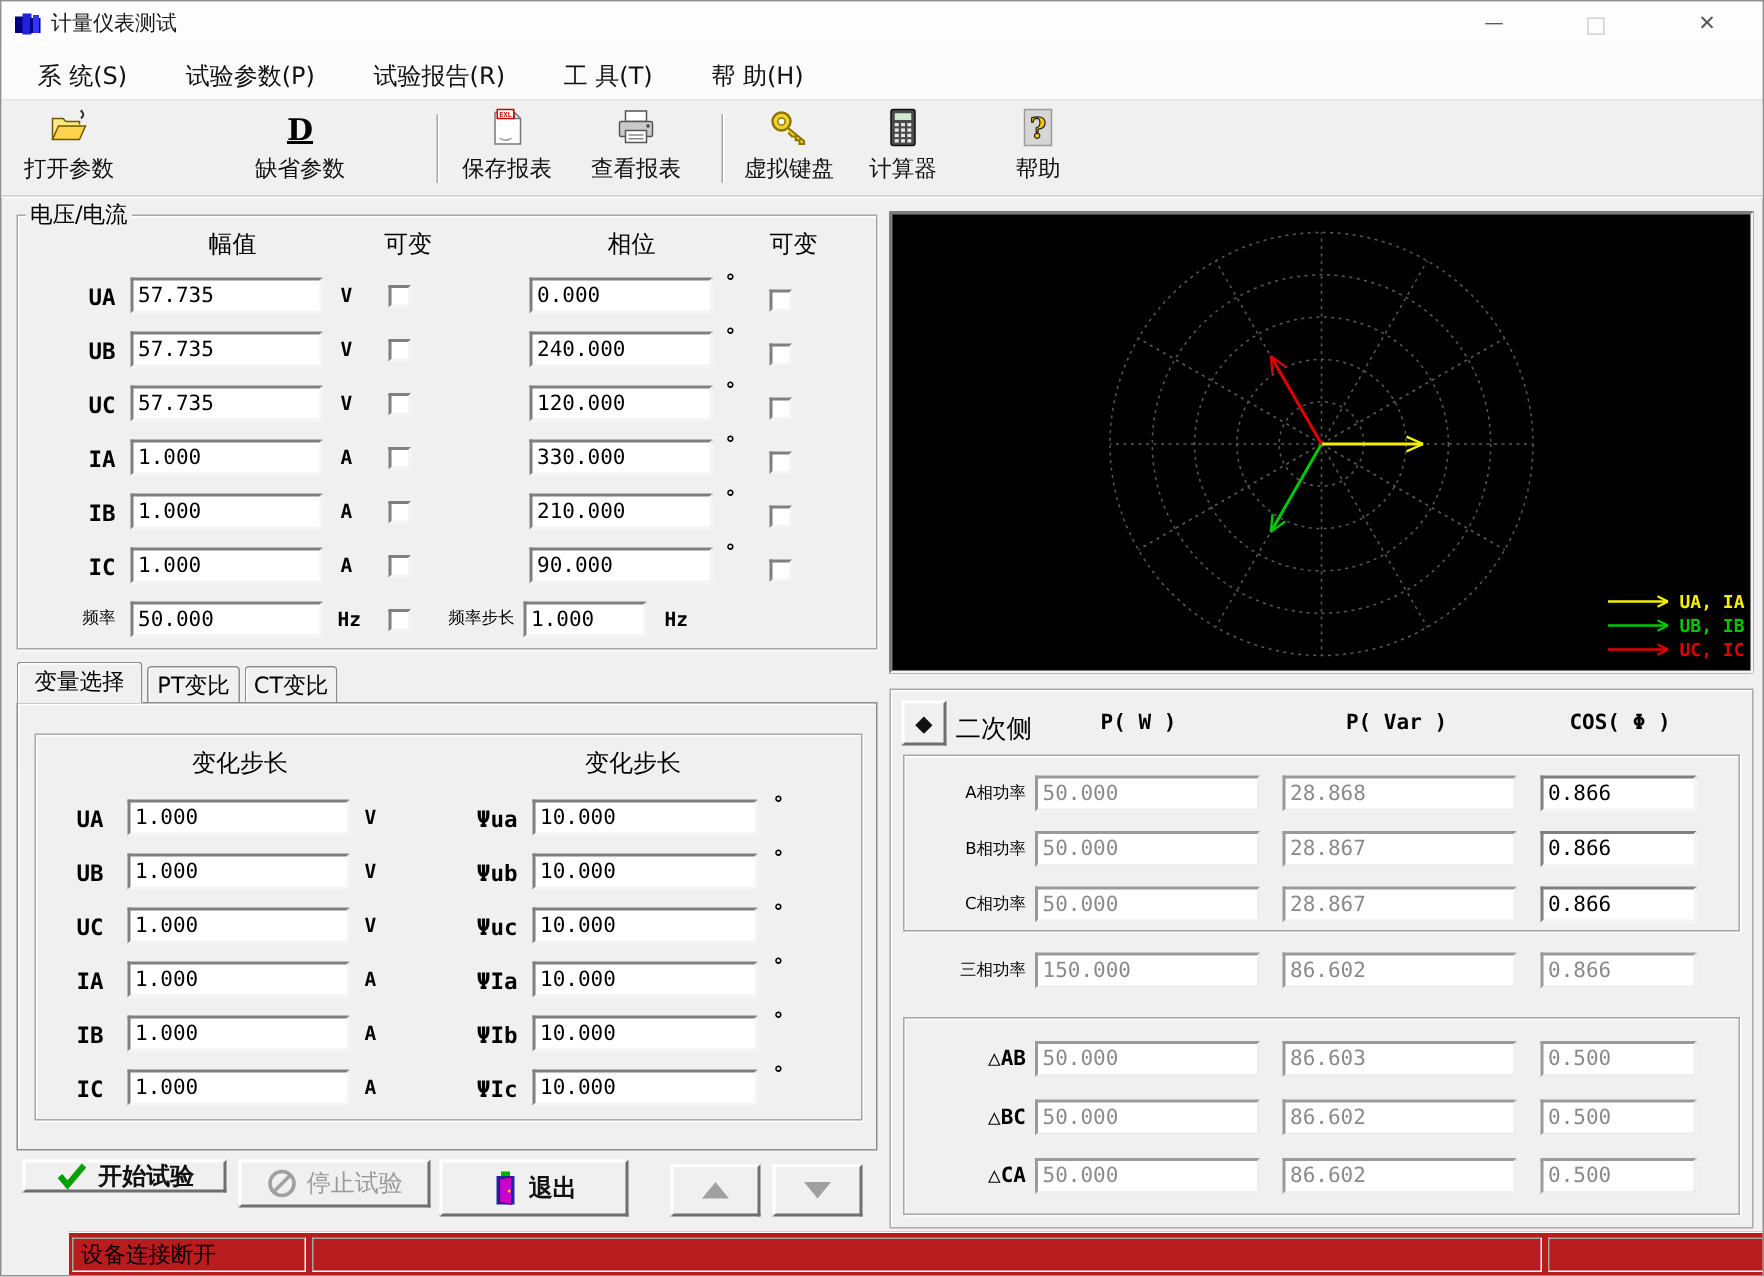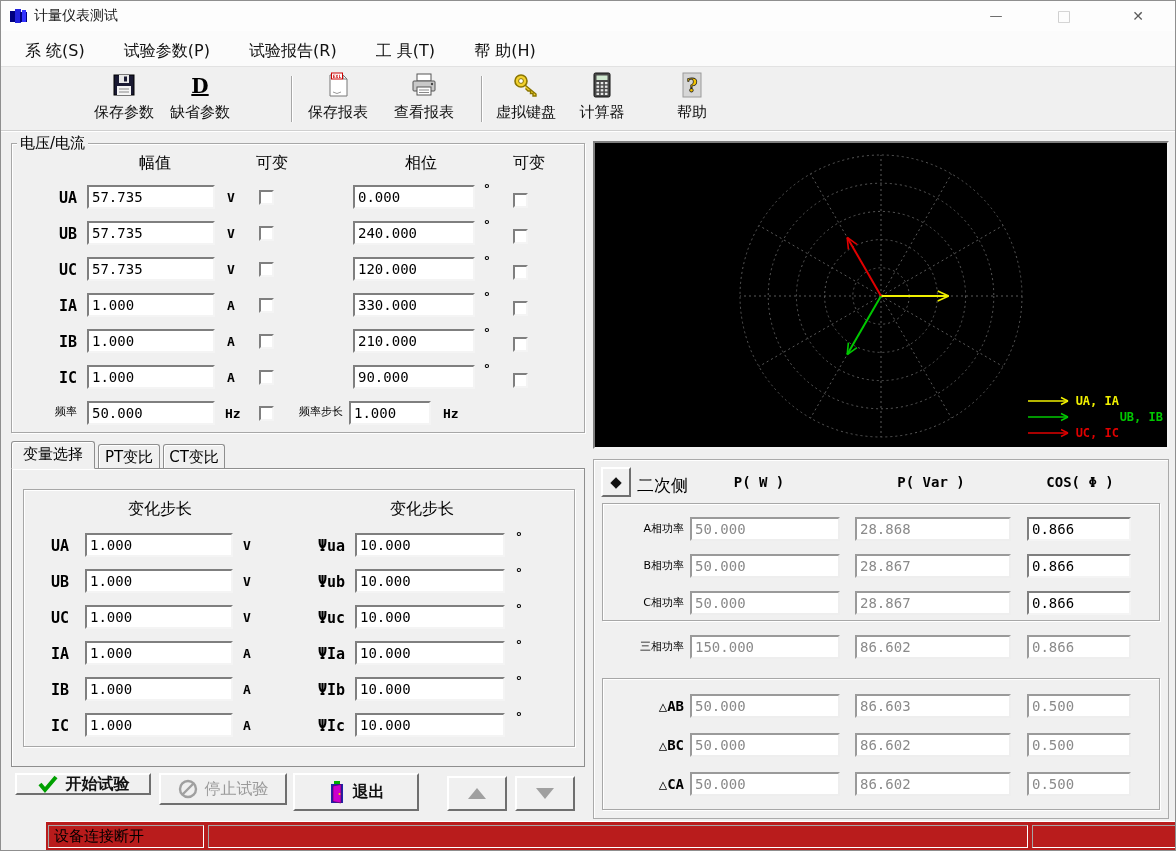--- a/index.html
+++ b/index.html
@@ -81,32 +81,30 @@
 
   <div class="menubar">
     <span class="menu-item">系 统(S)</span>
     <span class="menu-item">试验参数(P)</span>
     <span class="menu-item">试验报告(R)</span>
     <span class="menu-item">工 具(T)</span>
     <span class="menu-item">帮 助(H)</span>
   </div>
 
   <div class="toolbar">
-    <div class="tbtn" style="left:86px;width:74px;">
-      <span class="ticon">
-        <svg width="24" height="26" viewBox="0 0 24 24">
-            <rect x="2" y="2" width="20" height="20" fill="#1a1a33" stroke="#000"></rect>
-            <rect x="7" y="2" width="10" height="8" fill="#e8e8e8"></rect>
-            <rect x="12" y="3.5" width="3" height="5" fill="#1a1a33"></rect>
-            <rect x="5" y="13" width="14" height="9" fill="#f4f4f4"></rect>
-            <line x1="7" y1="16" x2="17" y2="16" stroke="#888"></line>
-            <line x1="7" y1="19" x2="17" y2="19" stroke="#888"></line>
-          </svg>
-      </span>
-      <span class="tlabel">保存参数</span>
+    <div class="tbtn" style="left:8px;width:74px;">
+      <span class="ticon">
+        <svg width="28" height="26" viewBox="0 0 28 26">
+            <path d="M3 21 L3 7 L10 7 L12 9 L21 9 L21 11" fill="#ffe680" stroke="#6b5a00"></path>
+            <path d="M3 21 L7 12 L25 12 L21 21 Z" fill="#ffd24d" stroke="#6b5a00"></path>
+            <path d="M22 7 q3 -3 0 -5" fill="none" stroke="#333" stroke-width="1.4"></path>
+            <path d="M21 2 l2 -1 v2 z" fill="#333"></path>
+          </svg>
+      </span>
+      <span class="tlabel">打开参数</span>
     </div>
     <div class="tbtn" style="left:162px;width:74px;">
       <span class="ticon" style="font-family:'DejaVu Serif',serif;font-weight:bold;font-size:20px;text-decoration:underline;line-height:28px;">D</span>
       <span class="tlabel">缺省参数</span>
     </div>
     <div class="tsep" style="left:290px;"></div>
     <div class="tbtn" style="left:386px;width:74px;">
       <span class="ticon">
         <svg width="28" height="26" viewBox="0 0 28 26">
             <rect x="7" y="2" width="14" height="7" fill="#fff" stroke="#555"></rect>
@@ -347,21 +345,21 @@
         <path d="M252.2 94.4 L253.4 106.3 M252.2 94.4 L261.9 101.4" stroke="#e00000" stroke-width="1.6" fill="none"></path>
       </svg>
     <div class="legend">
       <div class="legend-row" style="color: rgb(240, 240, 0);">
         <svg width="50" height="12" viewBox="0 0 50 12">
             <line x1="2" y1="6" x2="42" y2="6" stroke="currentColor" stroke-width="1.6"></line>
             <path d="M42 6 L35 2.5 M42 6 L35 9.5" stroke="currentColor" stroke-width="1.4" fill="none"></path>
           </svg>
         <span>UA, IA</span>
       </div>
-      <div class="legend-row" style="color: rgb(0, 200, 0); gap: 44px;">
+      <div class="legend-row" style="color: rgb(0, 200, 0);">
         <svg width="50" height="12" viewBox="0 0 50 12">
             <line x1="2" y1="6" x2="42" y2="6" stroke="currentColor" stroke-width="1.6"></line>
             <path d="M42 6 L35 2.5 M42 6 L35 9.5" stroke="currentColor" stroke-width="1.4" fill="none"></path>
           </svg>
         <span>UB, IB</span>
       </div>
       <div class="legend-row" style="color: rgb(224, 0, 0);">
         <svg width="50" height="12" viewBox="0 0 50 12">
             <line x1="2" y1="6" x2="42" y2="6" stroke="currentColor" stroke-width="1.6"></line>
             <path d="M42 6 L35 2.5 M42 6 L35 9.5" stroke="currentColor" stroke-width="1.4" fill="none"></path>

